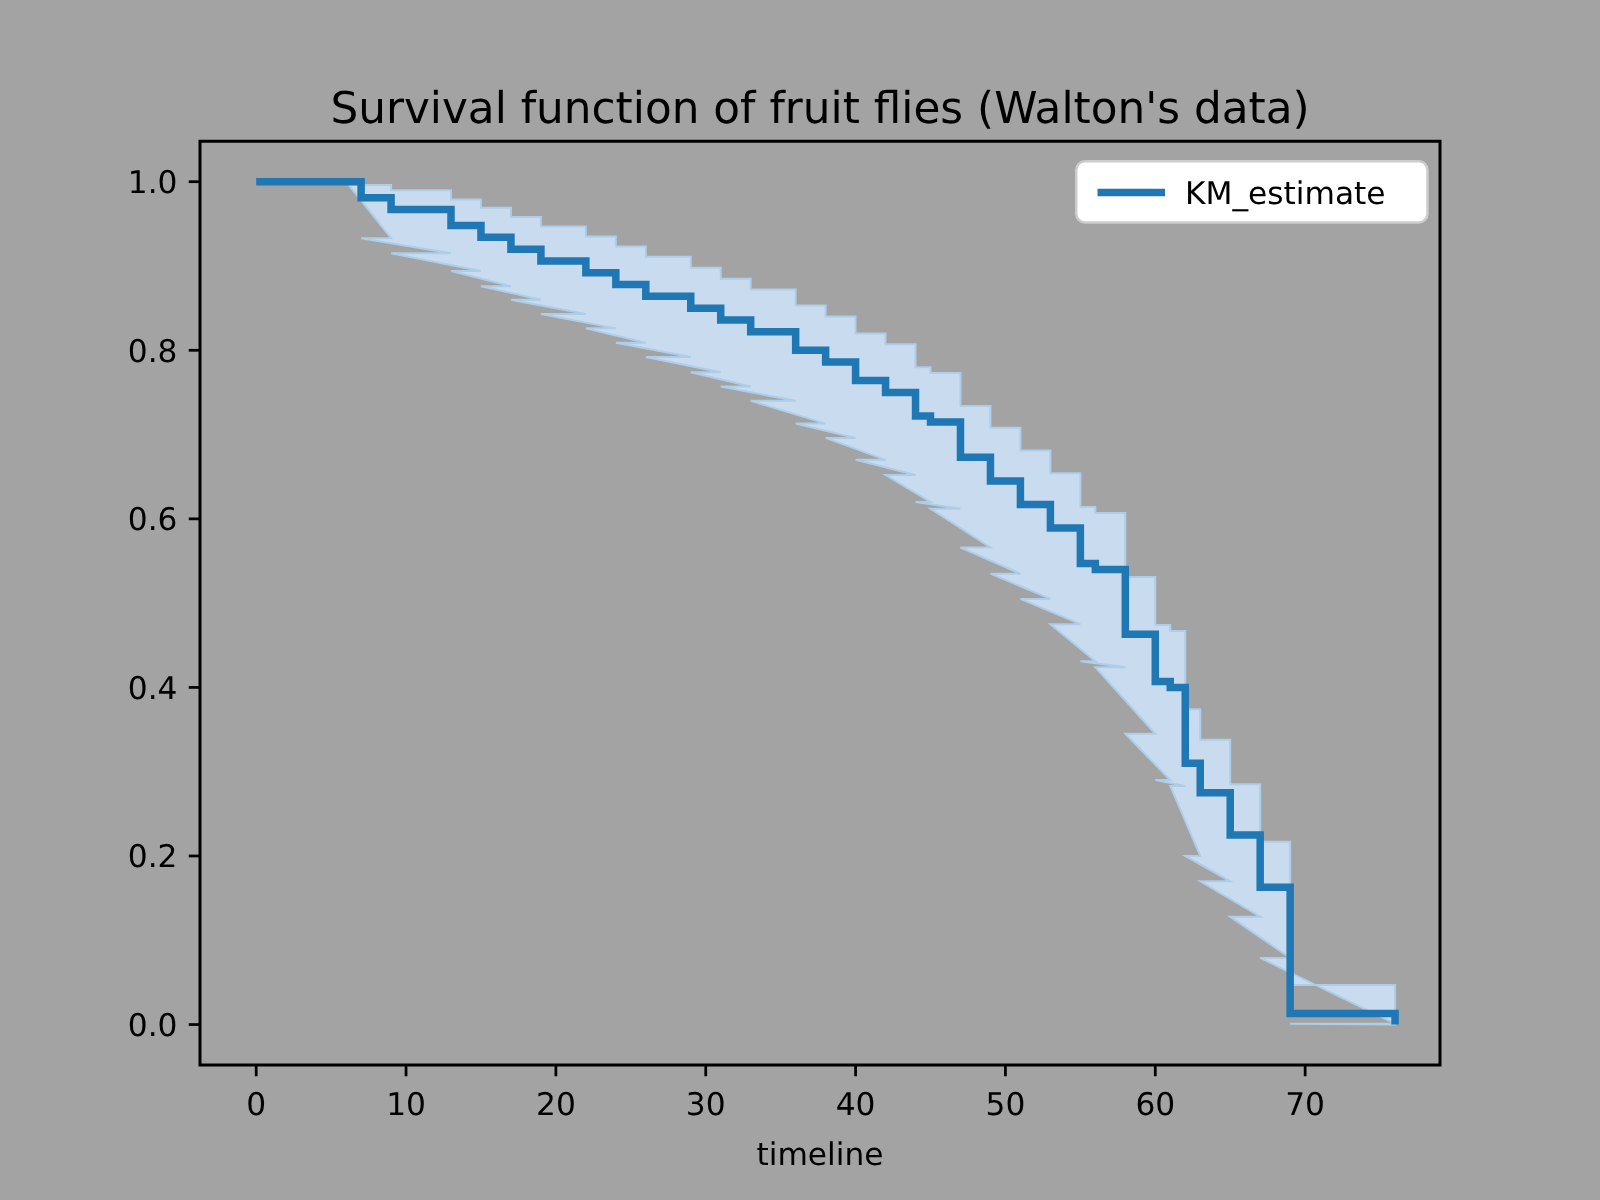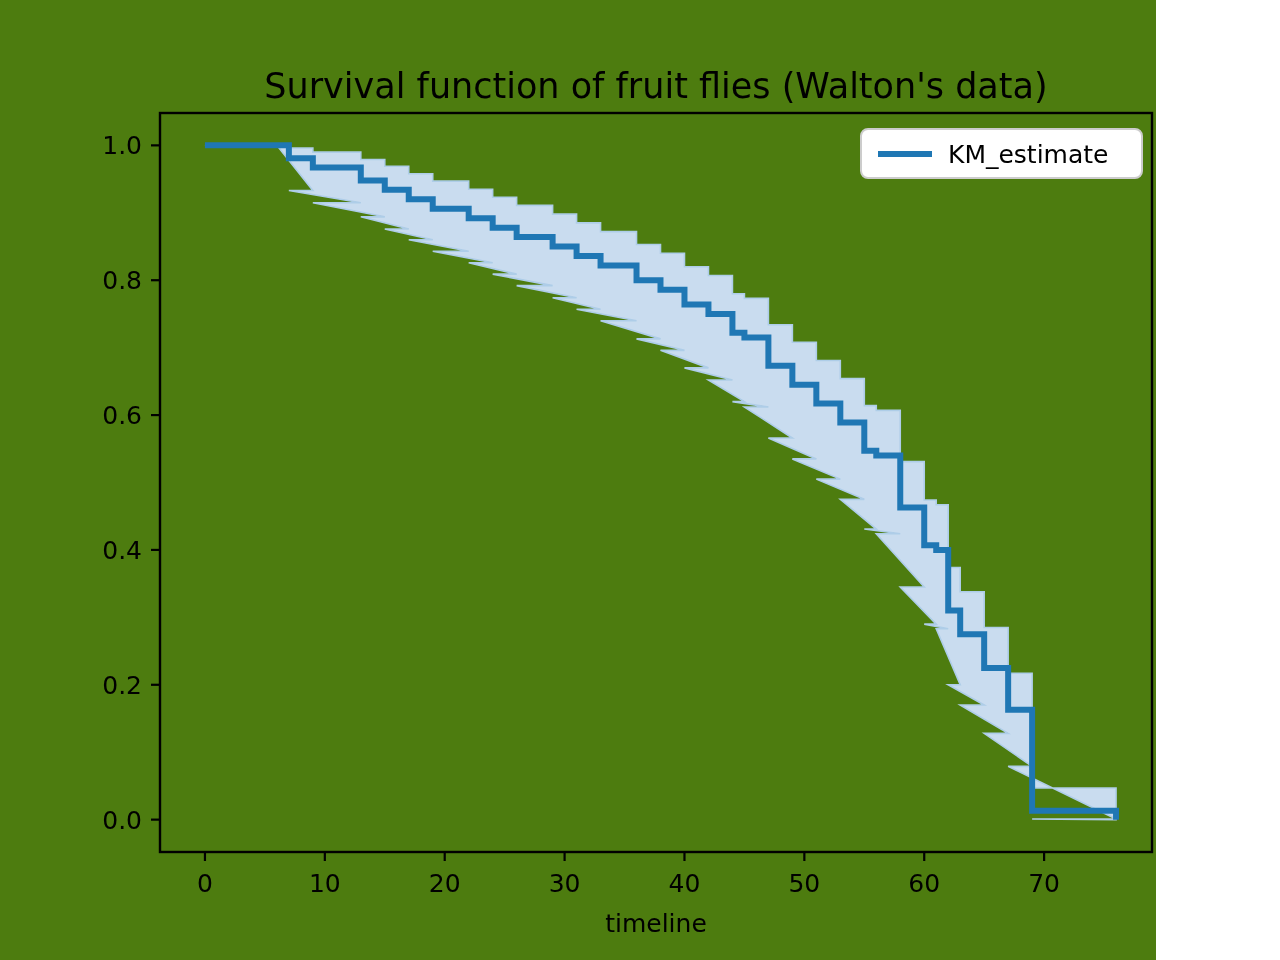--- a/index.html
+++ b/index.html
@@ -8,23 +8,23 @@
     background: #ffffff;
   }
   body {
     width: 1280px;
     height: 960px;
     font-family: "DejaVu Sans", sans-serif;
     overflow: hidden;
   }
   #figure {
     position: relative;
-    width: 1156px;
+    width: 1280px;
     height: 960px;
-    background: #4d7c0f;
+    background: #a3a3a3;
   }
   #plot-svg {
     display: block;
     width: 1280px;
     height: 960px;
   }
   .chart-title {
     font-family: "DejaVu Sans", sans-serif;
     font-size: 35px;
     fill: #000000;

